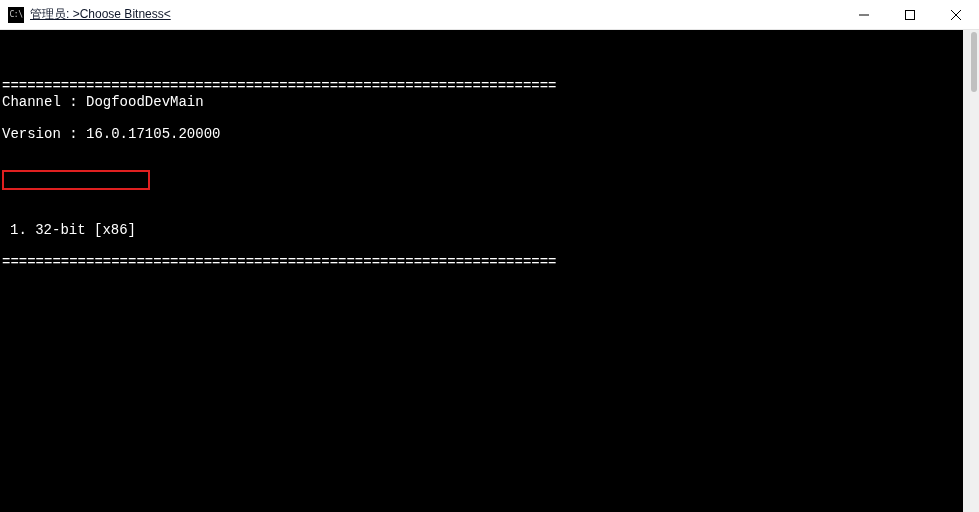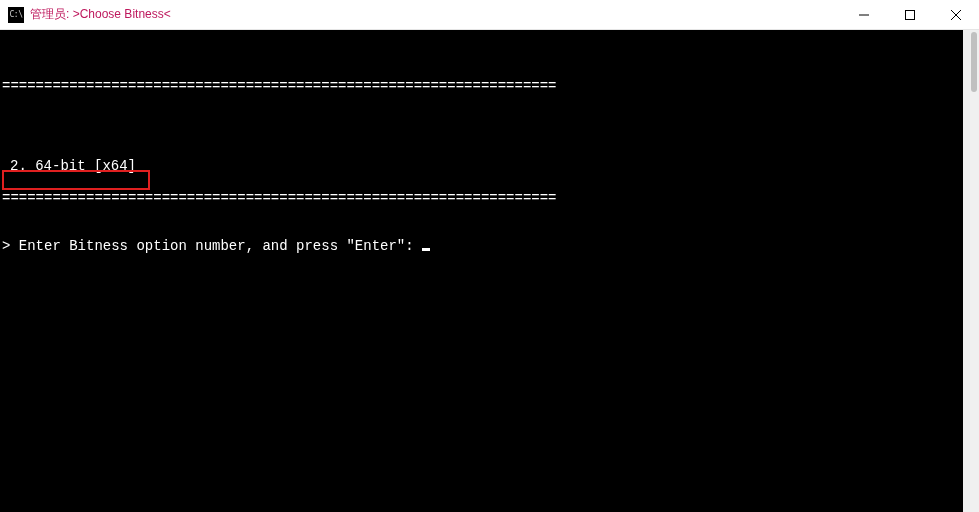--- a/index.html
+++ b/index.html
@@ -28,22 +28,23 @@
       align-items: center;
       justify-content: center;
       font-size: 8px;
       color: #ccc;
       font-family: monospace;
       letter-spacing: -0.5px;
     }
     .titlebar-title {
       margin-left: 6px;
       font-size: 12px;
-      color: #be185d;
+      color: #0f172a;
       flex: 1;
+      text-decoration: underline;
     }
     .titlebar-controls {
       display: flex;
       height: 100%;
     }
     .titlebar-btn {
       width: 46px;
       height: 100%;
       display: flex;
       align-items: center;
@@ -126,24 +127,25 @@
           <line x1="0" y1="0" x2="10" y2="10" stroke="#000" stroke-width="1"></line>
           <line x1="10" y1="0" x2="0" y2="10" stroke="#000" stroke-width="1"></line>
         </svg>
     </div>
   </div>
 </div>
 
 <div class="terminal">
   <div class="terminal-content">
 <span class="divider-line">==================================================================</span>
+<span class="info-line">Channel : DogfoodDevMain</span>
+<span class="info-line">Version : 16.0.17105.20000</span>
 <span class="info-line"> </span>
 <span class="info-line"> </span>
-<span class="option-line">2. 64-bit [x64]</span>
+<span class="option-line">1. 32-bit [x86]</span>
 <span class="divider-line">==================================================================</span>
 <span class="info-line"> </span>
-<span class="prompt-line"><span>&gt; Enter Bitness option number, and press "Enter": </span><span class="cursor"></span></span>
   </div>
   <div class="highlight-box" style="top: 140px; left: 2px; width: 148px; height: 20px;"></div>
   <div class="scrollbar">
     <div class="scrollbar-thumb"></div>
   </div>
 </div>
 
 </body></html>

